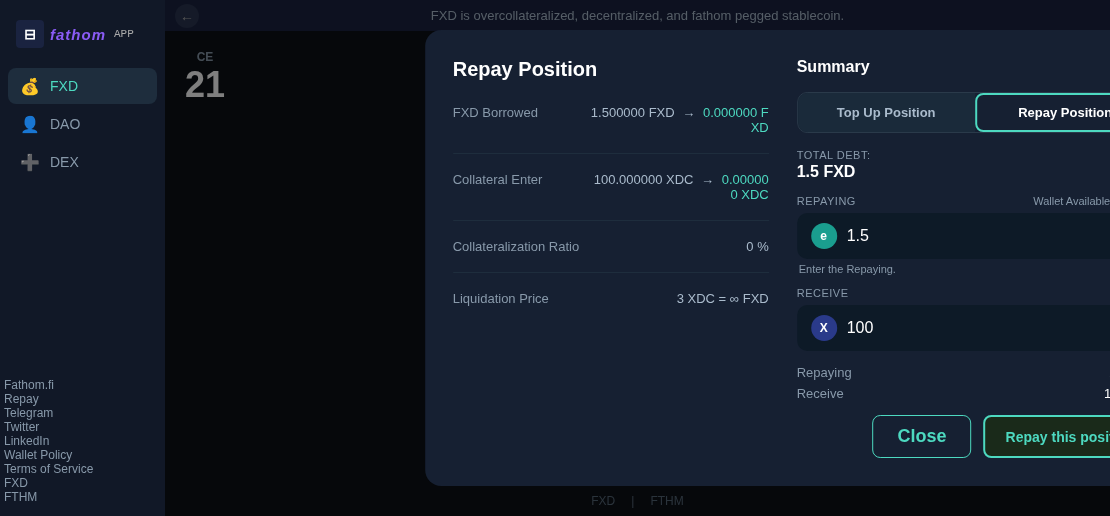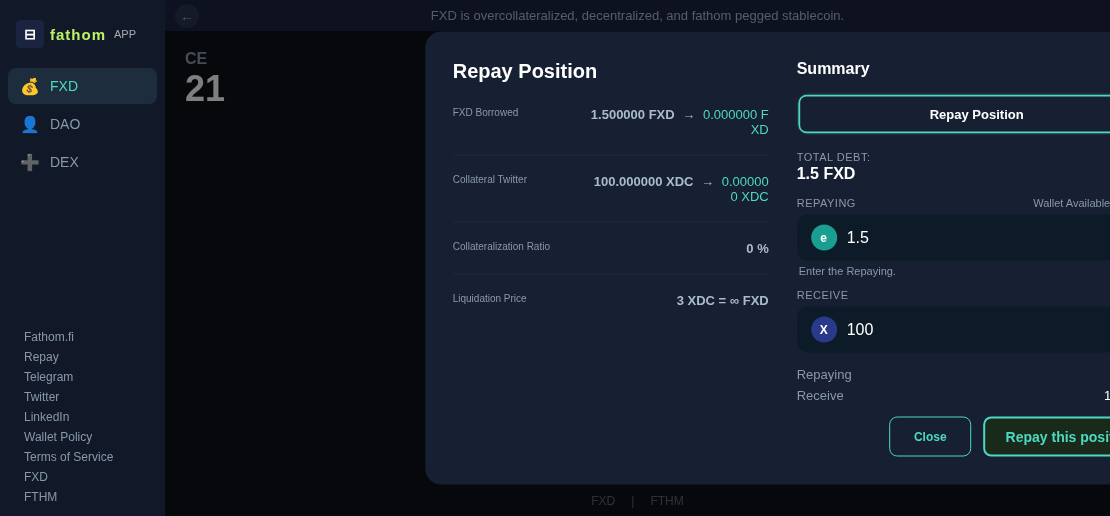--- a/index.html
+++ b/index.html
@@ -32,24 +32,25 @@
     .logo-icon {
       width: 28px; height: 28px;
       background: #1a2340;
       border-radius: 4px;
       display: flex; align-items: center; justify-content: center;
       color: #fff;
       font-weight: 900;
       font-size: 14px;
     }
     .logo-text {
-      color: #bef264;
+      color: #8b5cf6;
       font-weight: 700;
       font-size: 15px;
       letter-spacing: 1px;
+      font-style: italic;
     }
     .sidebar-nav {
       flex: 1;
       display: flex;
       flex-direction: column;
       gap: 2px;
       padding: 0 8px;
     }
     .sidebar-item {
       display: flex;
@@ -64,24 +65,23 @@
     .sidebar-item.active {
       background: #1e2d3d;
       color: #4dd9c0;
     }
     .sidebar-item-icon {
       width: 20px; height: 20px;
       display: flex; align-items: center; justify-content: center;
       font-size: 16px;
     }
     .sidebar-footer {
-      padding: 12px 24px;
+      padding: 12px 4px;
       display: flex;
       flex-direction: column;
-      gap: 6px;
     }
     .sidebar-footer-link {
       color: #8899aa;
       font-size: 12px;
       cursor: pointer;
     }
 
     
     .main {
       position: absolute;
@@ -182,27 +182,27 @@
       margin-bottom: 18px;
       padding-bottom: 18px;
       border-bottom: 1px solid #1e2d3d;
     }
     .info-row:last-child {
       border-bottom: none;
       margin-bottom: 0;
     }
     .info-label {
       color: #8899aa;
-      font-size: 10px;
+      font-size: 13px;
     }
     .info-value {
       text-align: right;
       font-size: 13px;
     }
-    .info-value .original { color: #aabbcc; font-weight: bold; }
+    .info-value .original { color: #aabbcc; }
     .info-value .arrow { color: #aabbcc; margin: 0 4px; }
     .info-value .new-val { color: #4dd9c0; }
 
     
     .modal-right {
       width: 360px;
       flex-shrink: 0;
     }
     .summary-title {
       color: #fff;
@@ -327,21 +327,21 @@
       justify-content: flex-end;
       gap: 12px;
       margin-top: 10px;
     }
     .close-btn {
       background: transparent;
       border: 1px solid #4dd9c0;
       color: #4dd9c0;
       border-radius: 8px;
       padding: 10px 24px;
-      font-size: 12px;
+      font-size: 18px;
       cursor: pointer;
       font-weight: 600;
     }
     .repay-btn {
       background: #1a2a1a;
       border: 2px solid #4dd9c0;
       color: #4dd9c0;
       border-radius: 8px;
       padding: 10px 20px;
       font-size: 14px;
@@ -353,21 +353,22 @@
     .stats-area {
       position: absolute;
       top: 50px;
       left: 20px;
       color: #fff;
       font-size: 36px;
       font-weight: 700;
     }
     .stats-label {
       color: #8899aa;
-      font-size: 16px;
+      font-size: 12px;
+      text-align: center;
     }
 
     
     .page-footer {
       position: absolute;
       bottom: 8px;
       left: 50%;
       transform: translateX(-50%);
       color: #556677;
       font-size: 12px;
@@ -377,21 +378,21 @@
     }
     .footer-link { cursor: pointer; color: #556677; }
   </style>
 </head>
 <body>
 
 <div class="sidebar">
   <div class="sidebar-logo">
     <div class="logo-icon">⊟</div>
     <span class="logo-text">fathom</span>
-    <span style="color:#aaa;font-size:11px;margin-left:2px;">APP</span>
+    <span style="color:#aaa;font-size:11px;margin-left:2px;font-family:Liberation Mono, monospace;">APP</span>
   </div>
   <div class="sidebar-nav">
     <div class="sidebar-item active">
       <span class="sidebar-item-icon">💰</span>
       <span>FXD</span>
     </div>
     <div class="sidebar-item">
       <span class="sidebar-item-icon">👤</span>
       <span>DAO</span>
     </div>
@@ -444,21 +445,21 @@
         <span class="info-label">FXD Borrowed</span>
         <div class="info-value">
           <span class="original">1.500000 FXD</span>
           <span class="arrow"> → </span>
           <span class="new-val">0.000000 F</span><br>
           <span class="new-val" style="float:right;">XD</span>
         </div>
       </div>
 
       <div class="info-row">
-        <span class="info-label">Collateral Twitter</span>
+        <span class="info-label">Collateral Enter</span>
         <div class="info-value">
           <span class="original">100.000000 XDC</span>
           <span class="arrow"> → </span>
           <span class="new-val">0.00000</span><br>
           <span class="new-val" style="float:right;margin-left:28px;">0 XDC</span>
         </div>
       </div>
 
       <div class="info-row">
         <span class="info-label">Collateralization Ratio</span>
@@ -472,20 +473,21 @@
         <div class="info-value">
           <span class="original">3 XDC = ∞ FXD</span>
         </div>
       </div>
     </div>
 
     <div class="modal-right">
       <div class="summary-title">Summary</div>
 
       <div class="tab-buttons">
+        <button class="tab-btn">Top Up Position</button>
         <button class="tab-btn active">Repay Position</button>
       </div>
 
       <div class="total-debt-label">TOTAL DEBT:</div>
       <div class="total-debt-value">1.5 FXD</div>
 
       <div class="repaying-header">
         <span class="repaying-label">REPAYING</span>
         <span class="wallet-available">Wallet Available: 1.5 FXD</span>
       </div>

